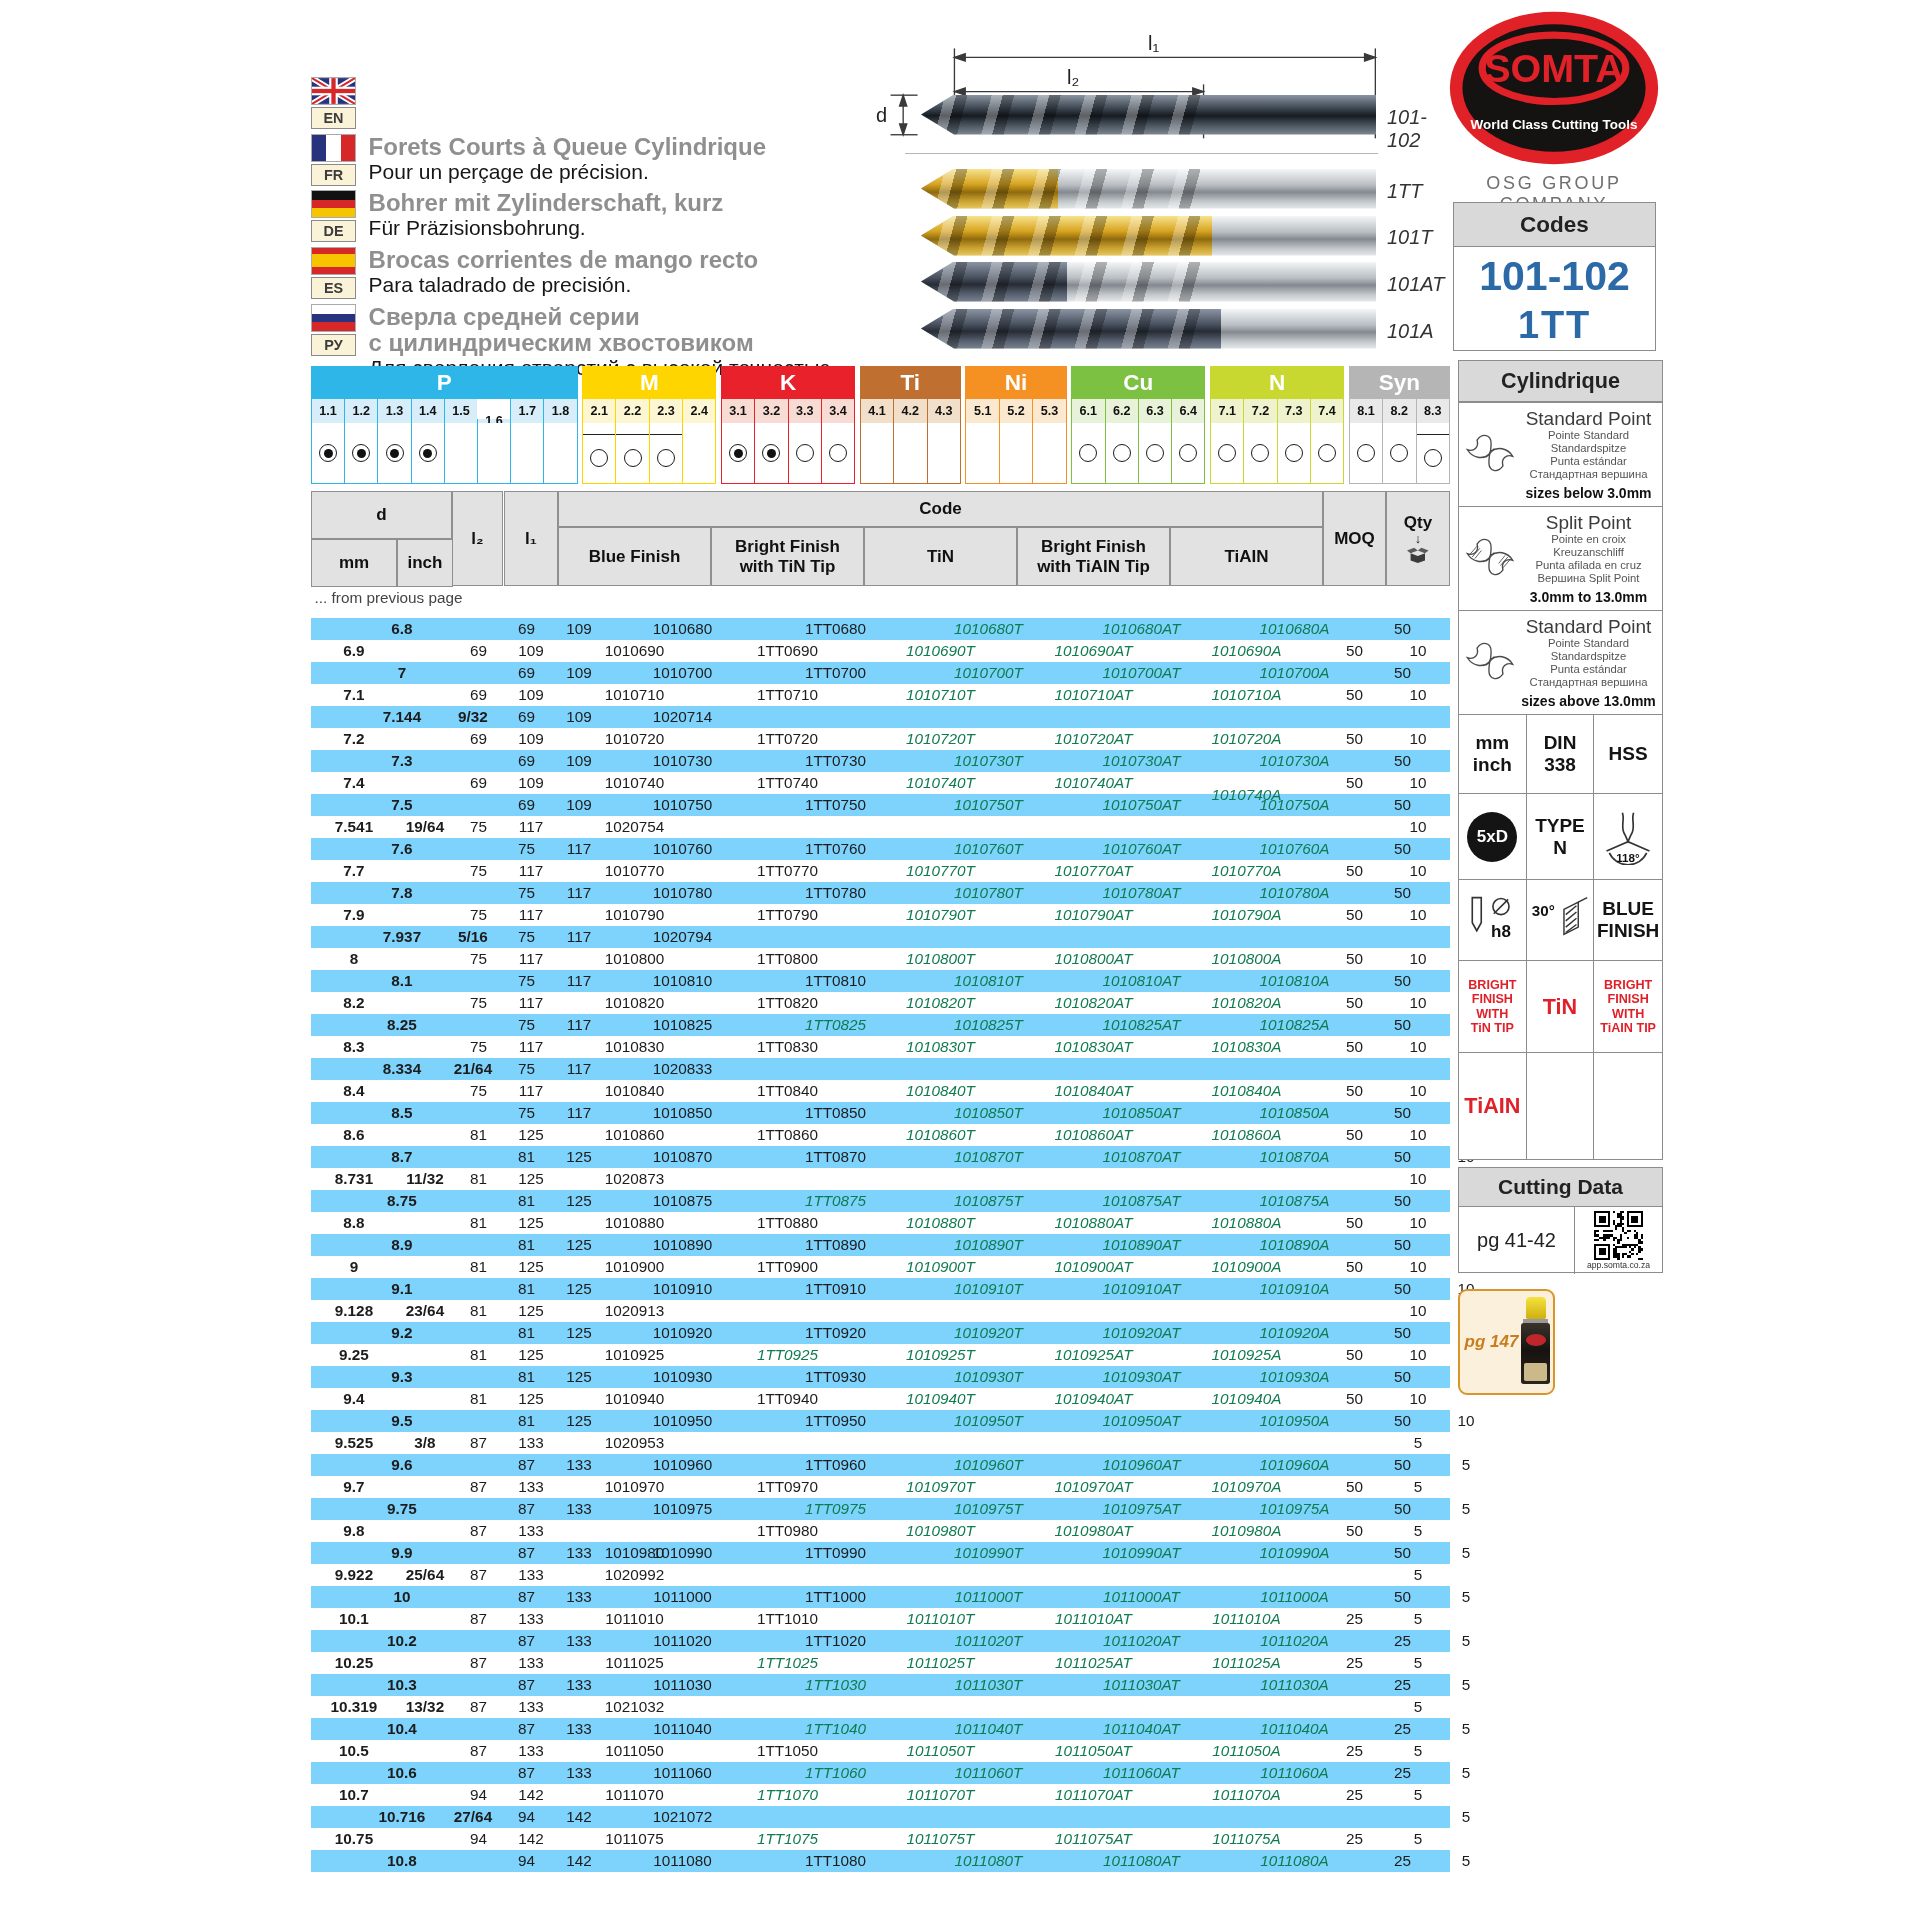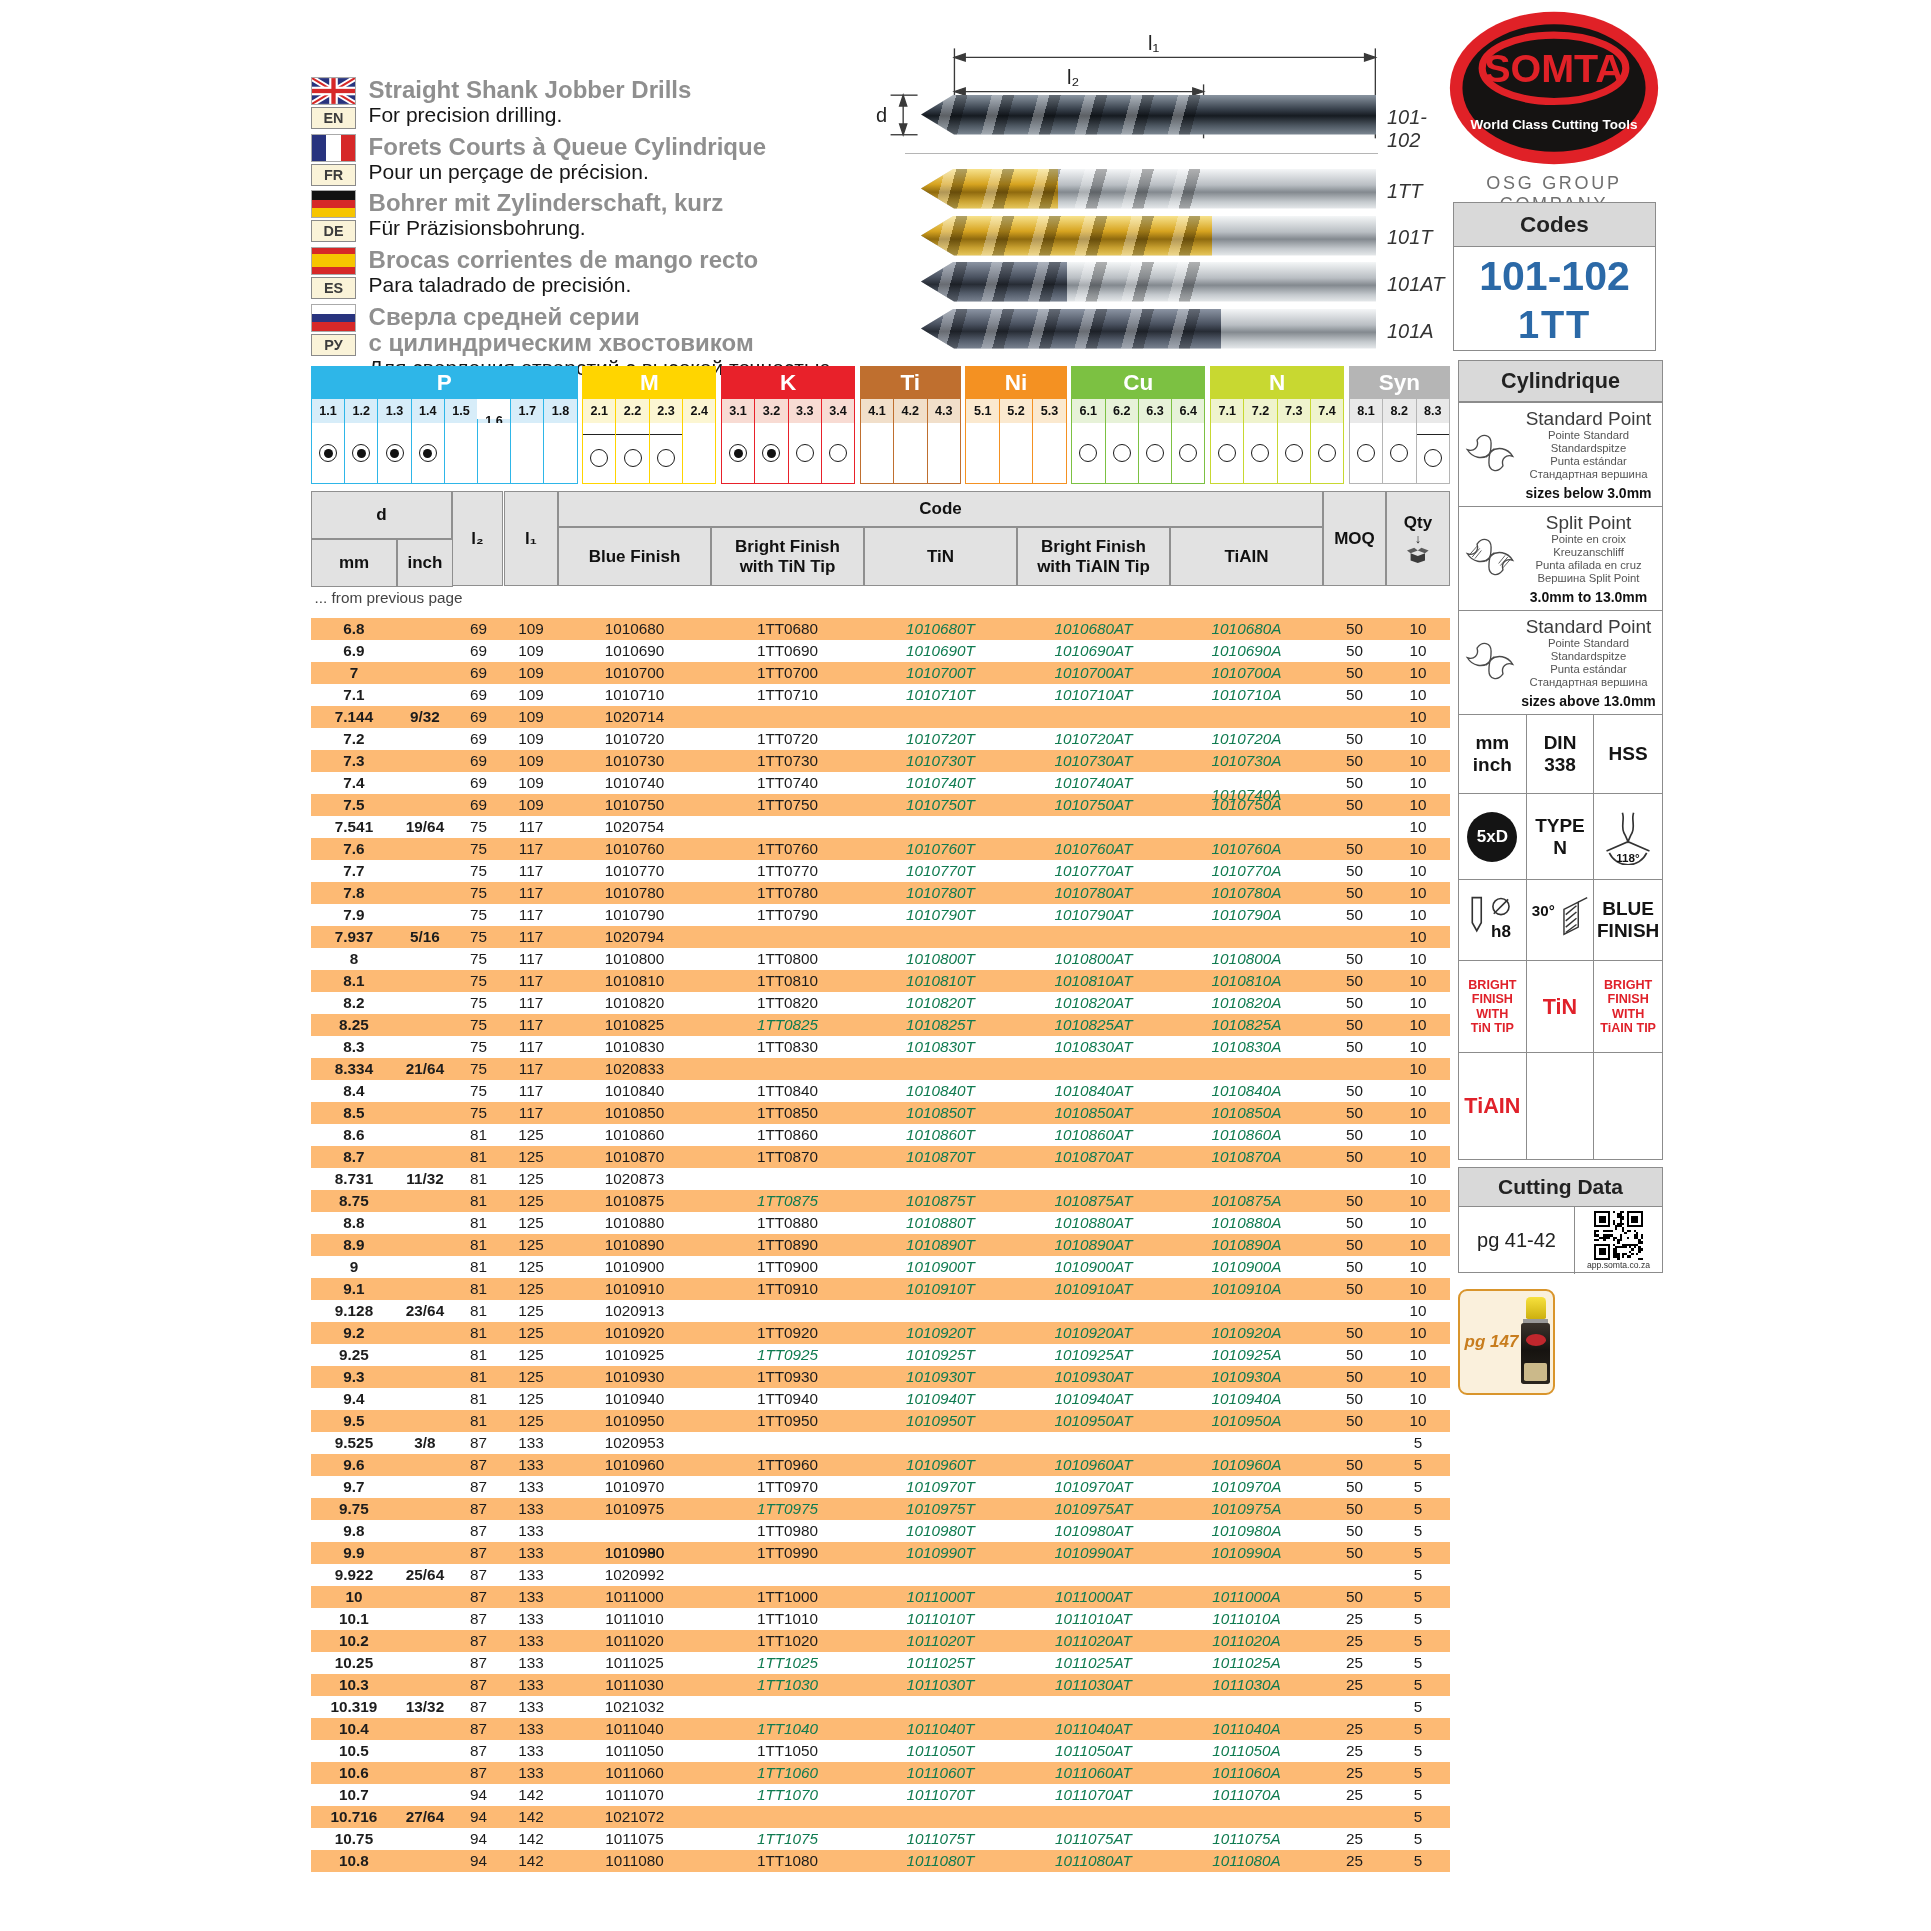--- a/index.html
+++ b/index.html
@@ -58,21 +58,21 @@
   .mcirc.ol .circle{margin-top:10.8px;}
   .dot{width:9px;height:9px;background:#111;border-radius:50%;}
   
   #dtable{left:311px;top:491px;width:1139px;}
   #thead{position:relative;height:95px;}
   .hc{position:absolute;background:#e2e2e2;border:0.9px solid #8f8f8f;box-sizing:border-box;
     display:flex;align-items:center;justify-content:center;font-weight:bold;font-size:17px;color:#111;text-align:center;line-height:20px;}
   #prevnote{height:23.4px;font-size:15.3px;color:#444;display:flex;align-items:center;padding-left:3.6px;}
   #trows{margin-top:9px;}
   .trow{display:flex;height:22px;align-items:center;}
-  .trow.g{background:#fdba74;}
+  .trow.g{background:#7dd3fc;padding-left:48px;}
   .tcell{flex:none;text-align:center;font-size:15.3px;color:#1c1c1c;}
   .bold{font-weight:bold;}
   .grn{color:#0f7b50;font-style:italic;}
   
   #propbox{left:1458px;top:360px;width:205px;border:1.8px solid #8c8c8c;box-sizing:border-box;background:#fff;}
   #propbox .boxhead{height:40px;font-size:21.6px;}
   .pcell{border-top:0.9px solid #8c8c8c;height:104px;display:flex;align-items:center;padding:0 3.6px;box-sizing:border-box;}
   .pcell:first-of-type{border-top:none;}
   .picon{width:56px;flex:none;}
   .ptext{flex:1;text-align:center;}
@@ -116,26 +116,20 @@
           <rect width="60" height="36" fill="#28337e"></rect>
           <path d="M0,0 60,36 M60,0 0,36" stroke="#fff" stroke-width="8"></path>
           <path d="M0,0 60,36 M60,0 0,36" stroke="#d62828" stroke-width="3"></path>
           <rect x="24" y="0" width="12" height="36" fill="#fff"></rect>
             <rect x="0" y="12" width="60" height="12" fill="#fff"></rect>
           <rect x="27" y="0" width="6" height="36" fill="#d62828"></rect>
             <rect x="0" y="15" width="60" height="6" fill="#d62828"></rect>
         </svg>
       </div>
       <div class="langtag">EN</div>
-    </div>
-    <div>
-      <div class="ltitle">
-          <div>Straight Shank Jobber Drills</div>
-        </div>
-      <div class="lsub">For precision drilling.</div>
     </div>
   </div>
   <div class="lrow" style="top:57px">
     <div class="flagcol">
         <div class="flag f-fr"></div>
       <div class="langtag">FR</div>
       </div>
     <div>
       <div class="ltitle">
           <div>Forets Courts à Queue Cylindrique</div>

